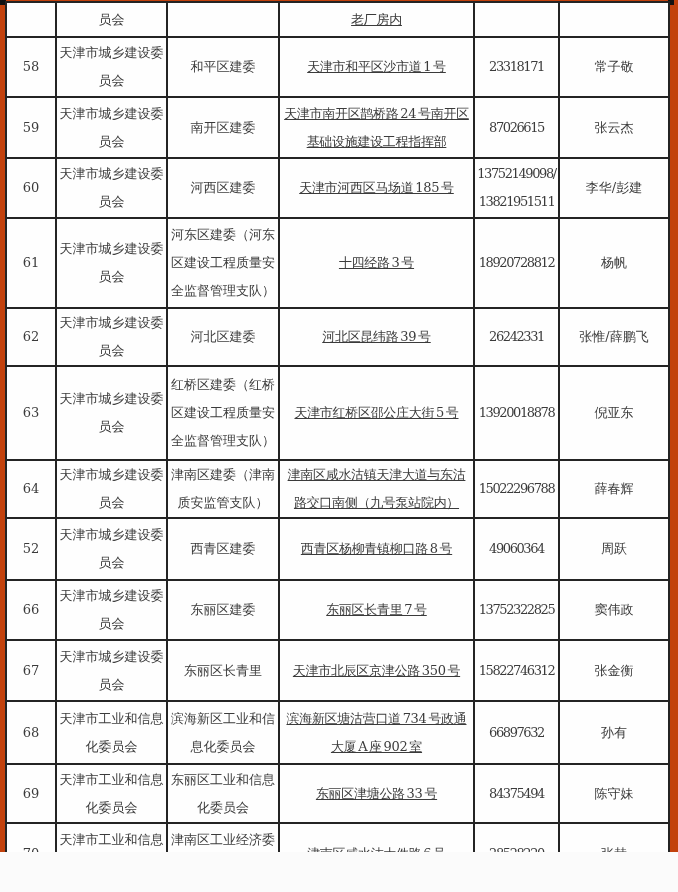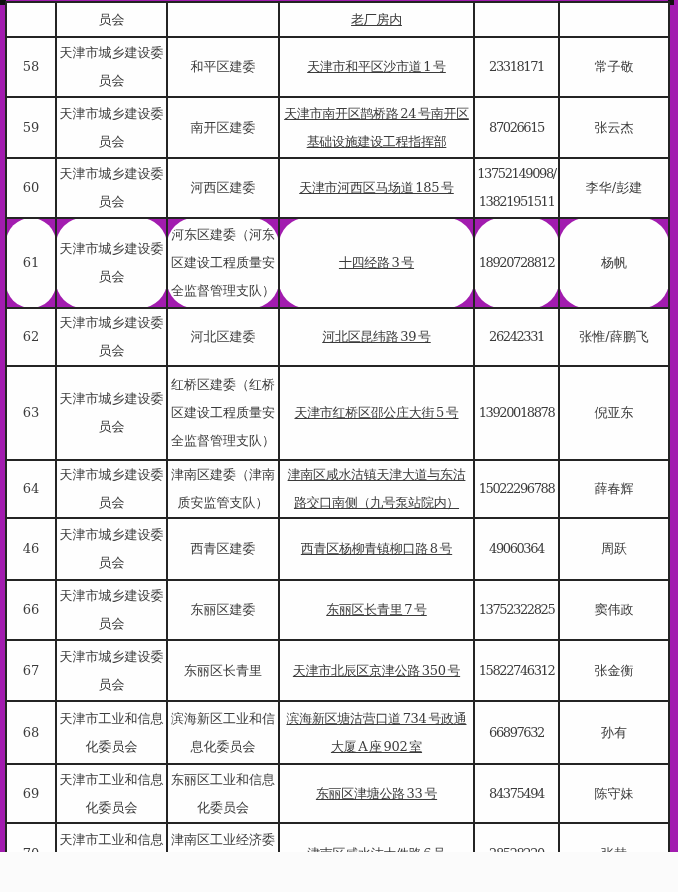--- a/index.html
+++ b/index.html
@@ -4,21 +4,21 @@
 <style>
   html, body {
     margin: 0;
     padding: 0;
     background: #fbfbfb;
   }
   .screen {
     position: relative;
     width: 678px;
     height: 852px;
-    background: #a21caf;
+    background: #c2410c;
     overflow: hidden;
     font-family: "DejaVu Serif", "Liberation Serif", serif;
   }
   .corner-mark {
     position: absolute;
     top: 0;
     width: 6px;
     height: 5px;
     background: #111;
   }
@@ -46,21 +46,21 @@
     line-height: 28px;
   }
   td.c-addr  { letter-spacing: -0.3px; word-spacing: -2px; text-decoration: underline; }
   td.c-phone { letter-spacing: -1.4px; margin-left: 24px; }
 
   
   tr:nth-child(1)  td { height: 33px; }  
   tr:nth-child(2)  td { height: 58px; }
   tr:nth-child(3)  td { height: 59px; }
   tr:nth-child(4)  td { height: 58px; }
-  tr:nth-child(5)  td { height: 88px; border-radius: 27px; }
+  tr:nth-child(5)  td { height: 88px; }
   tr:nth-child(6)  td { height: 55px; }
   tr:nth-child(7)  td { height: 92px; }
   tr:nth-child(8)  td { height: 55px; }
   tr:nth-child(9)  td { height: 60px; }
   tr:nth-child(10) td { height: 58px; }
   tr:nth-child(11) td { height: 59px; }
   tr:nth-child(12) td { height: 61px; }
   tr:nth-child(13) td { height: 57px; }
   tr:nth-child(14) td { height: 60px; }
   tr:nth-child(15) td { height: 30px; } 
@@ -155,21 +155,21 @@
       <td class="c-cmte">天津市城乡建设委
 员会</td>
       <td class="c-dept">津南区建委（津南
 质安监管支队）</td>
       <td class="c-addr">津南区咸水沽镇天津大道与东沽
 路交口南侧（九号泵站院内）</td>
       <td class="c-phone">15022296788</td>
       <td class="c-name">薛春辉</td>
     </tr>
         <tr>
-      <td class="c-num">46</td>
+      <td class="c-num">52</td>
       <td class="c-cmte">天津市城乡建设委
 员会</td>
       <td class="c-dept">西青区建委</td>
       <td class="c-addr">西青区杨柳青镇柳口路 8 号</td>
       <td class="c-phone">49060364</td>
       <td class="c-name">周跃</td>
     </tr>
         <tr>
       <td class="c-num">66</td>
       <td class="c-cmte">天津市城乡建设委

